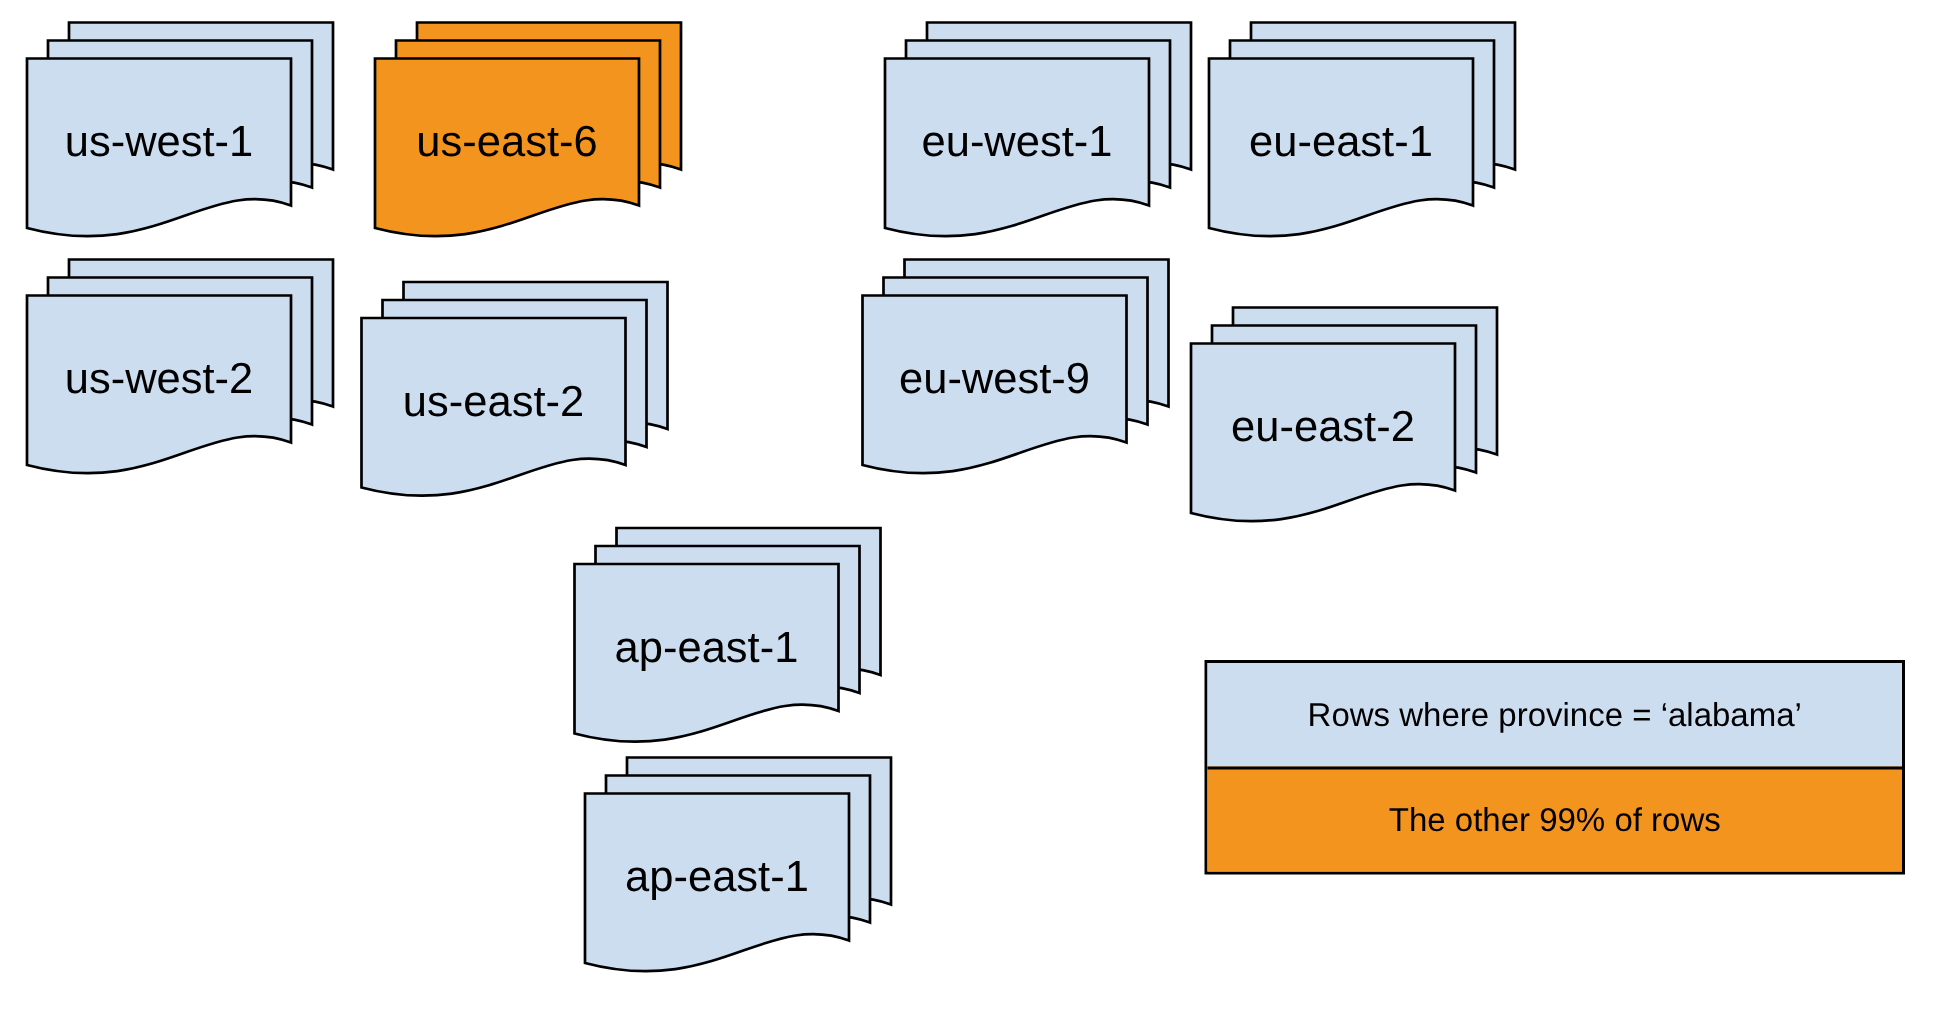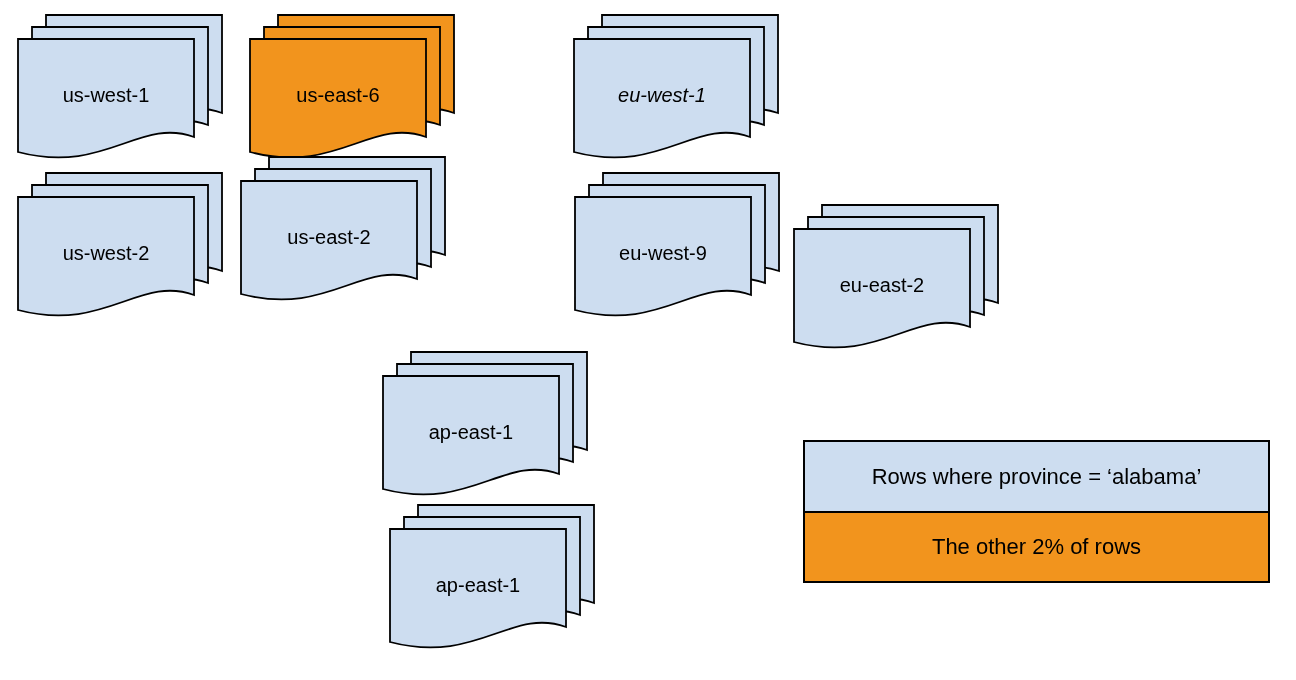--- a/index.html
+++ b/index.html
@@ -31,32 +31,32 @@
     stroke-width: 1.8;
   }
   .stack-label {
     position: absolute;
     left: 0;
     top: 68px;
     width: 178px;
     height: 26px;
     line-height: 26px;
     text-align: center;
-    font-size: 20px;
+    font-size: 29px;
     color: #000000;
     white-space: nowrap;
     pointer-events: none;
   }
   
   .pos-us-west-1 { left: 17px;  top: 14px; }
   .pos-us-east-1 { left: 249px; top: 14px; }
-  .pos-eu-west-1 { left: 573px; top: 14px; font-style: italic; }
+  .pos-eu-west-1 { left: 589px; top: 14px; }
   .pos-eu-east-1 { left: 805px; top: 14px; }
   .pos-us-west-2 { left: 17px;  top: 172px; }
-  .pos-us-east-2 { left: 240px; top: 156px; }
+  .pos-us-east-2 { left: 240px; top: 187px; }
   .pos-eu-west-2 { left: 574px; top: 172px; }
   .pos-eu-east-2 { left: 793px; top: 172px; margin-top: 32px; }
   .pos-ap-east-1 { left: 382px; top: 351px; }
   .pos-ap-east-2 { left: 389px; top: 504px; }
 
   
   .legend {
     position: absolute;
     left: 803px;
     top: 440px;
@@ -111,20 +111,28 @@
 
   <div class="stack pos-eu-west-1">
     <svg width="206" height="152" viewBox="0 0 206 152">
       <use href="#docpath" class="doc-layer" x="28" y="0" fill="#cdddf0"></use>
       <use href="#docpath" class="doc-layer" x="14" y="12" fill="#cdddf0"></use>
       <use href="#docpath" class="doc-layer" x="0" y="24" fill="#cdddf0"></use>
     </svg>
     <div class="stack-label">eu-west-1</div>
   </div>
 
+  <div class="stack pos-eu-east-1">
+    <svg width="206" height="152" viewBox="0 0 206 152">
+      <use href="#docpath" class="doc-layer" x="28" y="0" fill="#cdddf0"></use>
+      <use href="#docpath" class="doc-layer" x="14" y="12" fill="#cdddf0"></use>
+      <use href="#docpath" class="doc-layer" x="0" y="24" fill="#cdddf0"></use>
+    </svg>
+    <div class="stack-label">eu-east-1</div>
+  </div>
 
   <div class="stack pos-us-west-2">
     <svg width="206" height="152" viewBox="0 0 206 152">
       <use href="#docpath" class="doc-layer" x="28" y="0" fill="#cdddf0"></use>
       <use href="#docpath" class="doc-layer" x="14" y="12" fill="#cdddf0"></use>
       <use href="#docpath" class="doc-layer" x="0" y="24" fill="#cdddf0"></use>
     </svg>
     <div class="stack-label">us-west-2</div>
   </div>
 
@@ -171,17 +179,17 @@
       <use href="#docpath" class="doc-layer" x="0" y="24" fill="#cdddf0"></use>
     </svg>
     <div class="stack-label">ap-east-1</div>
   </div>
 
   <div class="legend">
     <div class="legend-row" style="background-color: rgb(205, 221, 240);">
       <span>Rows where province = ‘alabama’</span>
     </div>
     <div class="legend-row bottom" style="background-color: rgb(242, 148, 29);">
-      <span>The other 2% of rows</span>
+      <span>The other 99% of rows</span>
     </div>
   </div>
 
 </div>
 
 </body></html>

